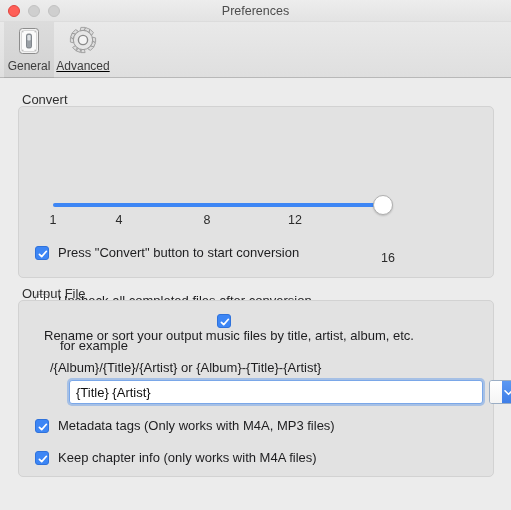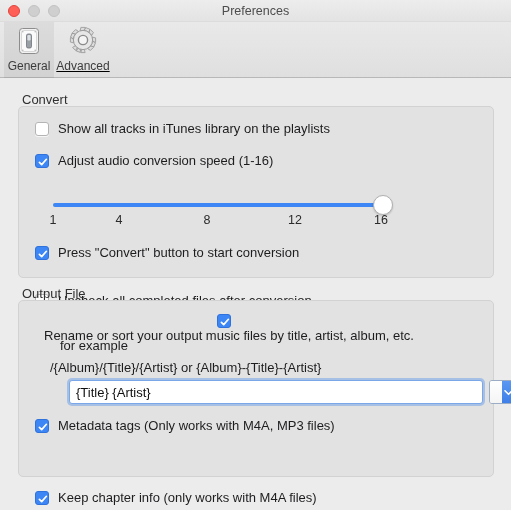--- a/index.html
+++ b/index.html
@@ -316,43 +316,31 @@
       </div>
       <div class="tb-label">Advanced</div>
     </div>
   </div>
 
   <div id="content">
 
     <div class="group-label" id="convert-label">Convert</div>
     <div class="group-box" id="convert-box">
 
-      <div class="cb-row" style="left:16px; top:14px;">
-        <span class="cb off"></span>
-        <span class="cb-text">Show all tracks in iTunes library on the playlists</span>
-      </div>
-
-      <div class="cb-row" style="left:16px; top:46px;">
-        <span class="cb on">
-          <svg width="12" height="12" viewBox="0 0 12 12">
-            <path d="M2.4 6.3 L4.7 8.6 L9.4 3.3" fill="none" stroke="#ffffff" stroke-width="1.7" stroke-linecap="round" stroke-linejoin="round"></path>
-          </svg>
-        </span>
-        <span class="cb-text">Adjust audio conversion speed (1-16)</span>
-      </div>
+
 
       <div id="slider-wrap">
         <div id="slider-track"></div>
         <div id="slider-fill" style="width: 330px;"></div>
         <div id="slider-knob" style="left: 320px;"></div>
         <div class="tick-label" id="tick0" style="left: 0px;">1</div>
         <div class="tick-label" id="tick1" style="left: 66px;">4</div>
         <div class="tick-label" id="tick2" style="left: 154px;">8</div>
         <div class="tick-label" id="tick3" style="left: 242px;">12</div>
-        <div class="tick-label" id="tick4" style="left: 328px;">16</div>
+        <div class="tick-label" id="tick4" style="left: 335px; margin-top: 38px;">16</div>
       </div>
 
       <div class="cb-row" style="left:16px; top:138px;">
         <span class="cb on">
           <svg width="12" height="12" viewBox="0 0 12 12">
             <path d="M2.4 6.3 L4.7 8.6 L9.4 3.3" fill="none" stroke="#ffffff" stroke-width="1.7" stroke-linecap="round" stroke-linejoin="round"></path>
           </svg>
         </span>
         <span class="cb-text">Press "Convert" button to start conversion</span>
       </div>
@@ -393,21 +381,21 @@
 
       <div class="cb-row" style="left:16px; top:117px;">
         <span class="cb on">
           <svg width="12" height="12" viewBox="0 0 12 12">
             <path d="M2.4 6.3 L4.7 8.6 L9.4 3.3" fill="none" stroke="#ffffff" stroke-width="1.7" stroke-linecap="round" stroke-linejoin="round"></path>
           </svg>
         </span>
         <span class="cb-text">Metadata tags (Only works with M4A, MP3 files)</span>
       </div>
 
-      <div class="cb-row" style="left:16px; top:149px;margin-top:40px;">
+      <div class="cb-row" style="left:16px; top:149px;">
         <span class="cb on">
           <svg width="12" height="12" viewBox="0 0 12 12">
             <path d="M2.4 6.3 L4.7 8.6 L9.4 3.3" fill="none" stroke="#ffffff" stroke-width="1.7" stroke-linecap="round" stroke-linejoin="round"></path>
           </svg>
         </span>
         <span class="cb-text">Keep chapter info (only works with  M4A files)</span>
       </div>
     </div>
 
   </div>

